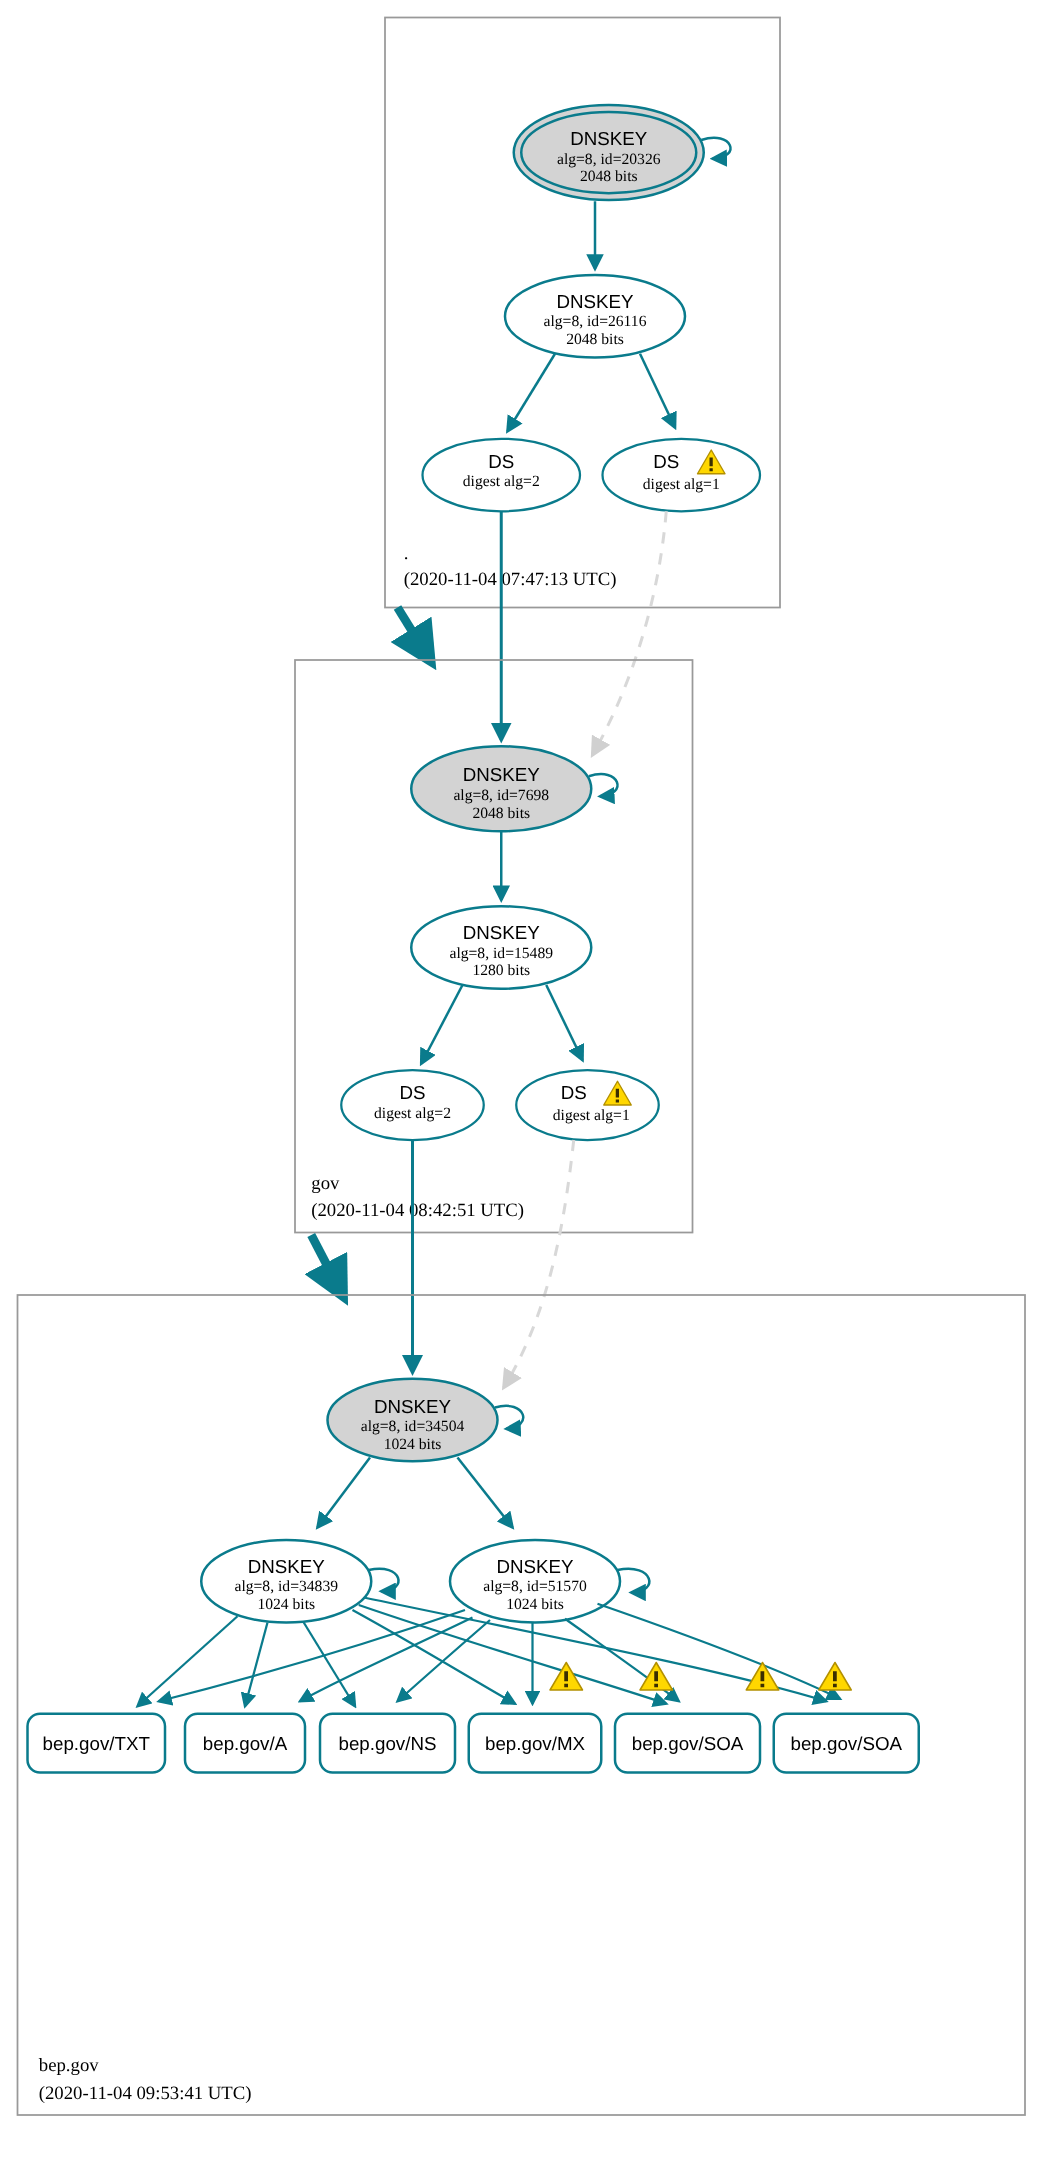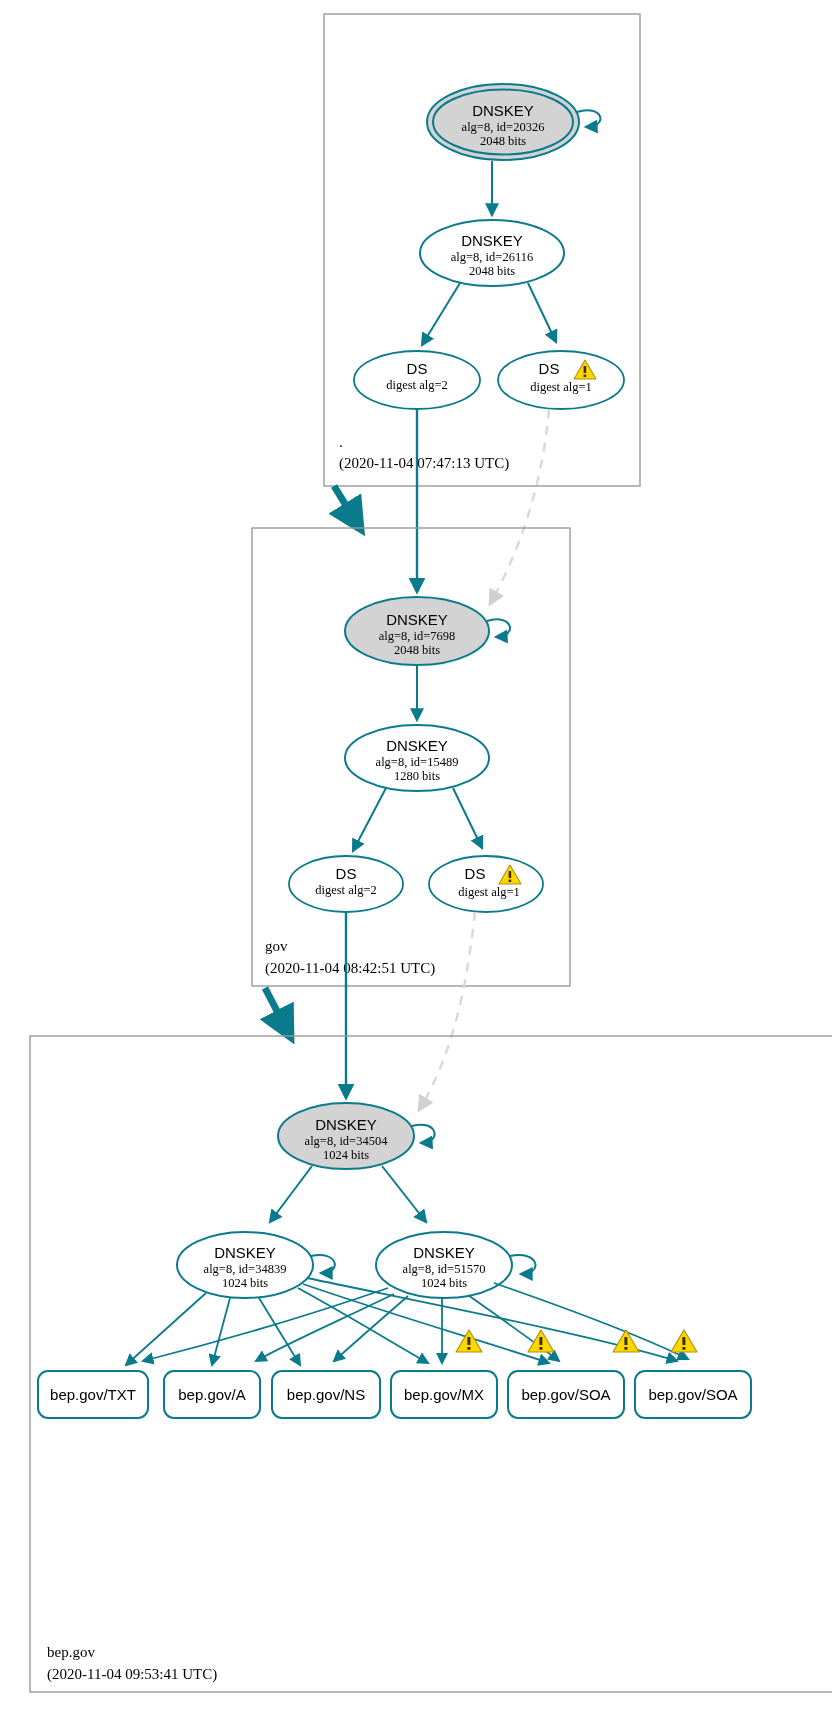--- a/index.html
+++ b/index.html
@@ -1,17 +1,17 @@
 <!DOCTYPE html>
 <html><head>
 <meta charset="utf-8">
 <style>
   html,body{margin:0;padding:0;background:#ffffff;}
   body{width:832px;height:1732px;font-family:"Liberation Sans",sans-serif;position:relative;overflow:hidden;}
-  #stage{position:absolute;left:16px;top:0;width:696px;height:1732px;}
+  #stage{position:absolute;left:0;top:0;width:696px;height:1732px;}
   svg#graph{position:absolute;left:0;top:0;width:832px;height:1732px;}
   .zone-label{font-family:"Liberation Serif",serif;font-size:15px;fill:#000;}
   .node-title{font-family:"Liberation Sans",sans-serif;font-size:15px;fill:#000;text-anchor:middle;}
   .node-sub{font-family:"Liberation Serif",serif;font-size:12.5px;fill:#000;text-anchor:middle;}
   .rr-label{font-family:"Liberation Sans",sans-serif;font-size:15px;fill:#000;text-anchor:middle;}
 </style>
 </head>
 <body>
 
 <div id="stage">

